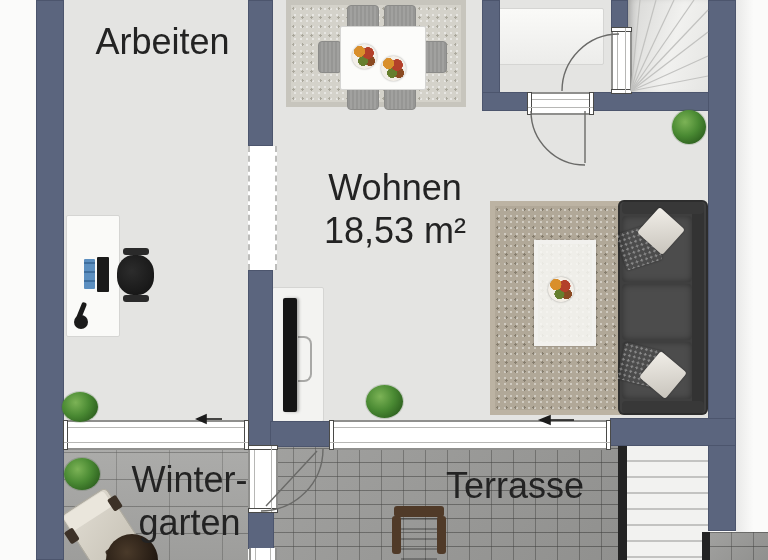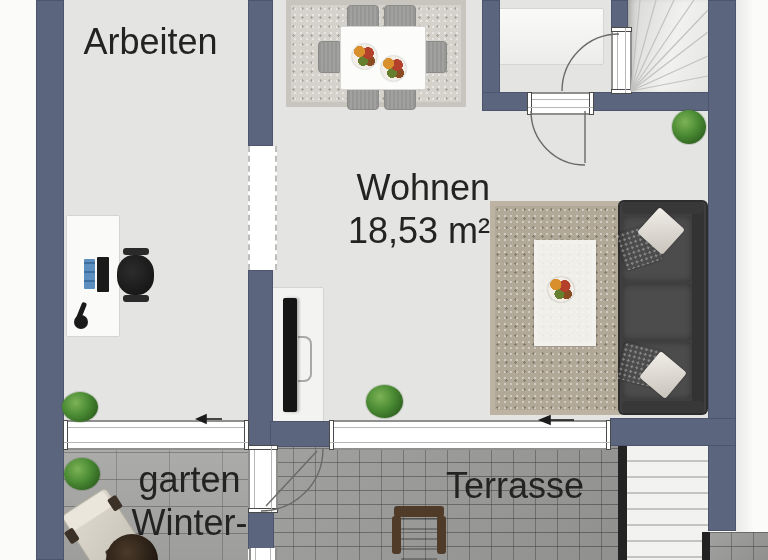--- a/index.html
+++ b/index.html
@@ -210,28 +210,28 @@
       <path d="M574 420 L548 420" fill="none"></path>
         <polygon points="540,420 550,416 550,424"></polygon>
     </g>
   </svg>
 
   <div class="plant" style="left:672px;top:110px;width:34px;height:34px;"></div>
   <div class="plant" style="left:366px;top:385px;width:37px;height:33px;"></div>
   <div class="plant" style="left:62px;top:392px;width:36px;height:30px;"></div>
   <div class="plant" style="left:64px;top:458px;width:36px;height:32px;"></div>
 
-  <div class="rlabel" style="left:63px;top:20px;width:175px;">
+  <div class="rlabel" style="left:75px;top:20px;width:175px;">
     <span>Arbeiten</span>
   </div>
-  <div class="rlabel" style="left:300px;top:166px;width:190px;text-align:right;">
+  <div class="rlabel" style="left:300px;top:166px;width:190px;">
     <span>Wohnen</span>
     <span>18,53 m²</span>
   </div>
   <div class="rlabel" style="left:112px;top:458px;width:155px;">
+    <span>Winter-</span>
     <span>garten</span>
-    <span>Winter-</span>
   </div>
   <div class="rlabel" style="left:425px;top:464px;width:180px;">
     <span>Terrasse</span>
   </div>
 
 </div>
 
 </body></html>

